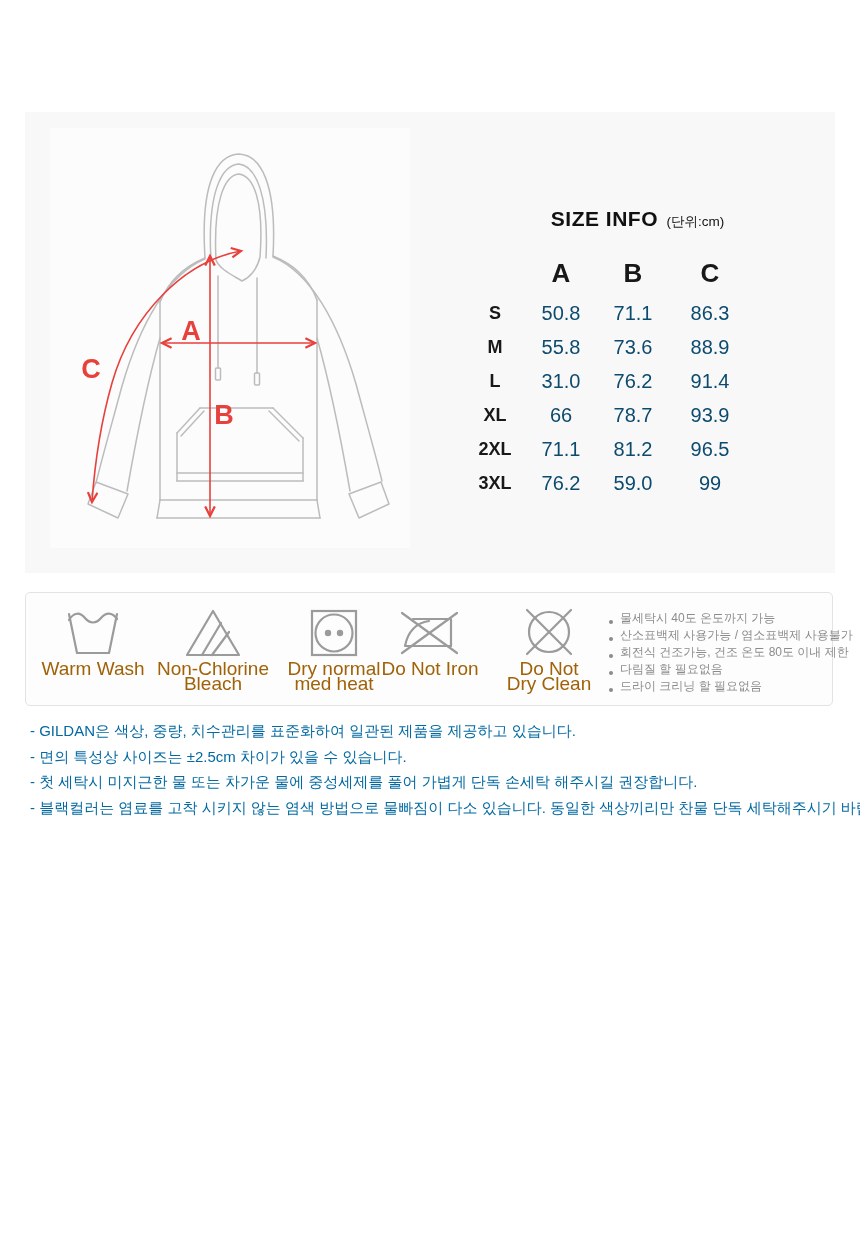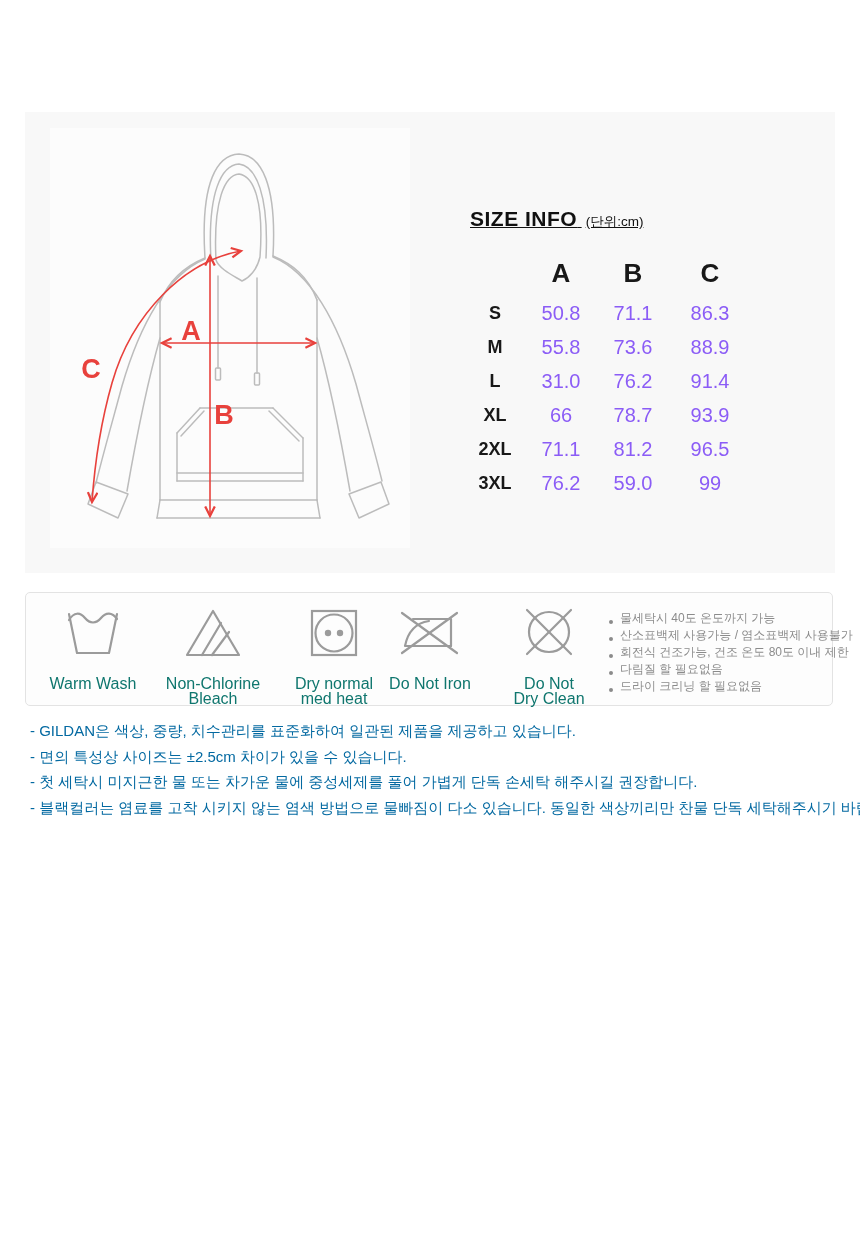--- a/index.html
+++ b/index.html
@@ -3,37 +3,37 @@
 <meta charset="utf-8">
 <style>
   html,body{margin:0;padding:0;background:#ffffff;}
   .canvas{
     position:relative;width:860px;height:1256px;background:#ffffff;overflow:hidden;
     font-family:"Liberation Sans","DejaVu Sans",sans-serif;
   }
   
   .size-panel{position:absolute;left:25px;top:112px;width:810px;height:461px;background:#f8f8f8;}
   .hoodie-figure{position:absolute;left:25px;top:16px;width:360px;height:420px;background:#fcfcfc;}
-  .size-title{position:absolute;left:445px;top:95px;width:335px;color:#111;white-space:nowrap;text-decoration:underline;}
+  .size-title{position:absolute;left:445px;top:95px;width:335px;text-align:center;color:#111;white-space:nowrap;}
   .size-title .t-main{font-size:21px;font-weight:bold;letter-spacing:0.5px;}
   .size-title .t-unit{font-size:13.5px;font-weight:normal;margin-left:4px;}
   .size-table{position:absolute;left:437px;top:138px;}
   .st-row{display:grid;grid-template-columns:66px 66px 78px 76px;align-items:center;height:34px;}
   .st-header{height:46px;}
-  .st-cell{text-align:center;font-size:20px;color:#8b5cf6;}
+  .st-cell{text-align:center;font-size:20px;color:#0c4a6e;}
   .st-header .st-cell{font-size:26px;font-weight:bold;color:#181818;}
   .st-size{font-size:18px;font-weight:bold;color:#181818;}
   
   .hoodie-svg text{font-family:"Liberation Sans","DejaVu Sans",sans-serif;font-weight:bold;font-size:27px;fill:#e8413c;}
   
   .care-box{position:absolute;left:25px;top:592px;width:808px;height:114px;background:#fdfdfd;
     border:1px solid #e3e3e3;border-radius:5px;box-sizing:border-box;}
   .care-item{position:absolute;top:12px;width:120px;text-align:center;}
   .care-item .icon-slot{height:56px;display:flex;align-items:center;justify-content:center;}
-  .care-label{font-size:16px;color:#0f766e;line-height:15px;margin-top:15px;white-space:pre-line;}
+  .care-label{font-size:19px;color:#a16207;line-height:15px;margin-top:0;white-space:pre-line;}
   .care-bullets{position:absolute;left:583px;top:17px;}
   .care-bullet{display:flex;align-items:center;font-size:12px;color:#8b8b8b;line-height:17px;white-space:nowrap;}
   .care-bullet .dot{width:4px;height:4px;border-radius:50%;background:#8b8b8b;margin:6px 7px 0 0;flex:none;}
   
   .notes{position:absolute;left:30px;top:718px;width:810px;}
   .note-line{font-size:15px;color:#0369a1;line-height:25.6px;white-space:nowrap;}
 </style>
 </head>
 <body>
 

